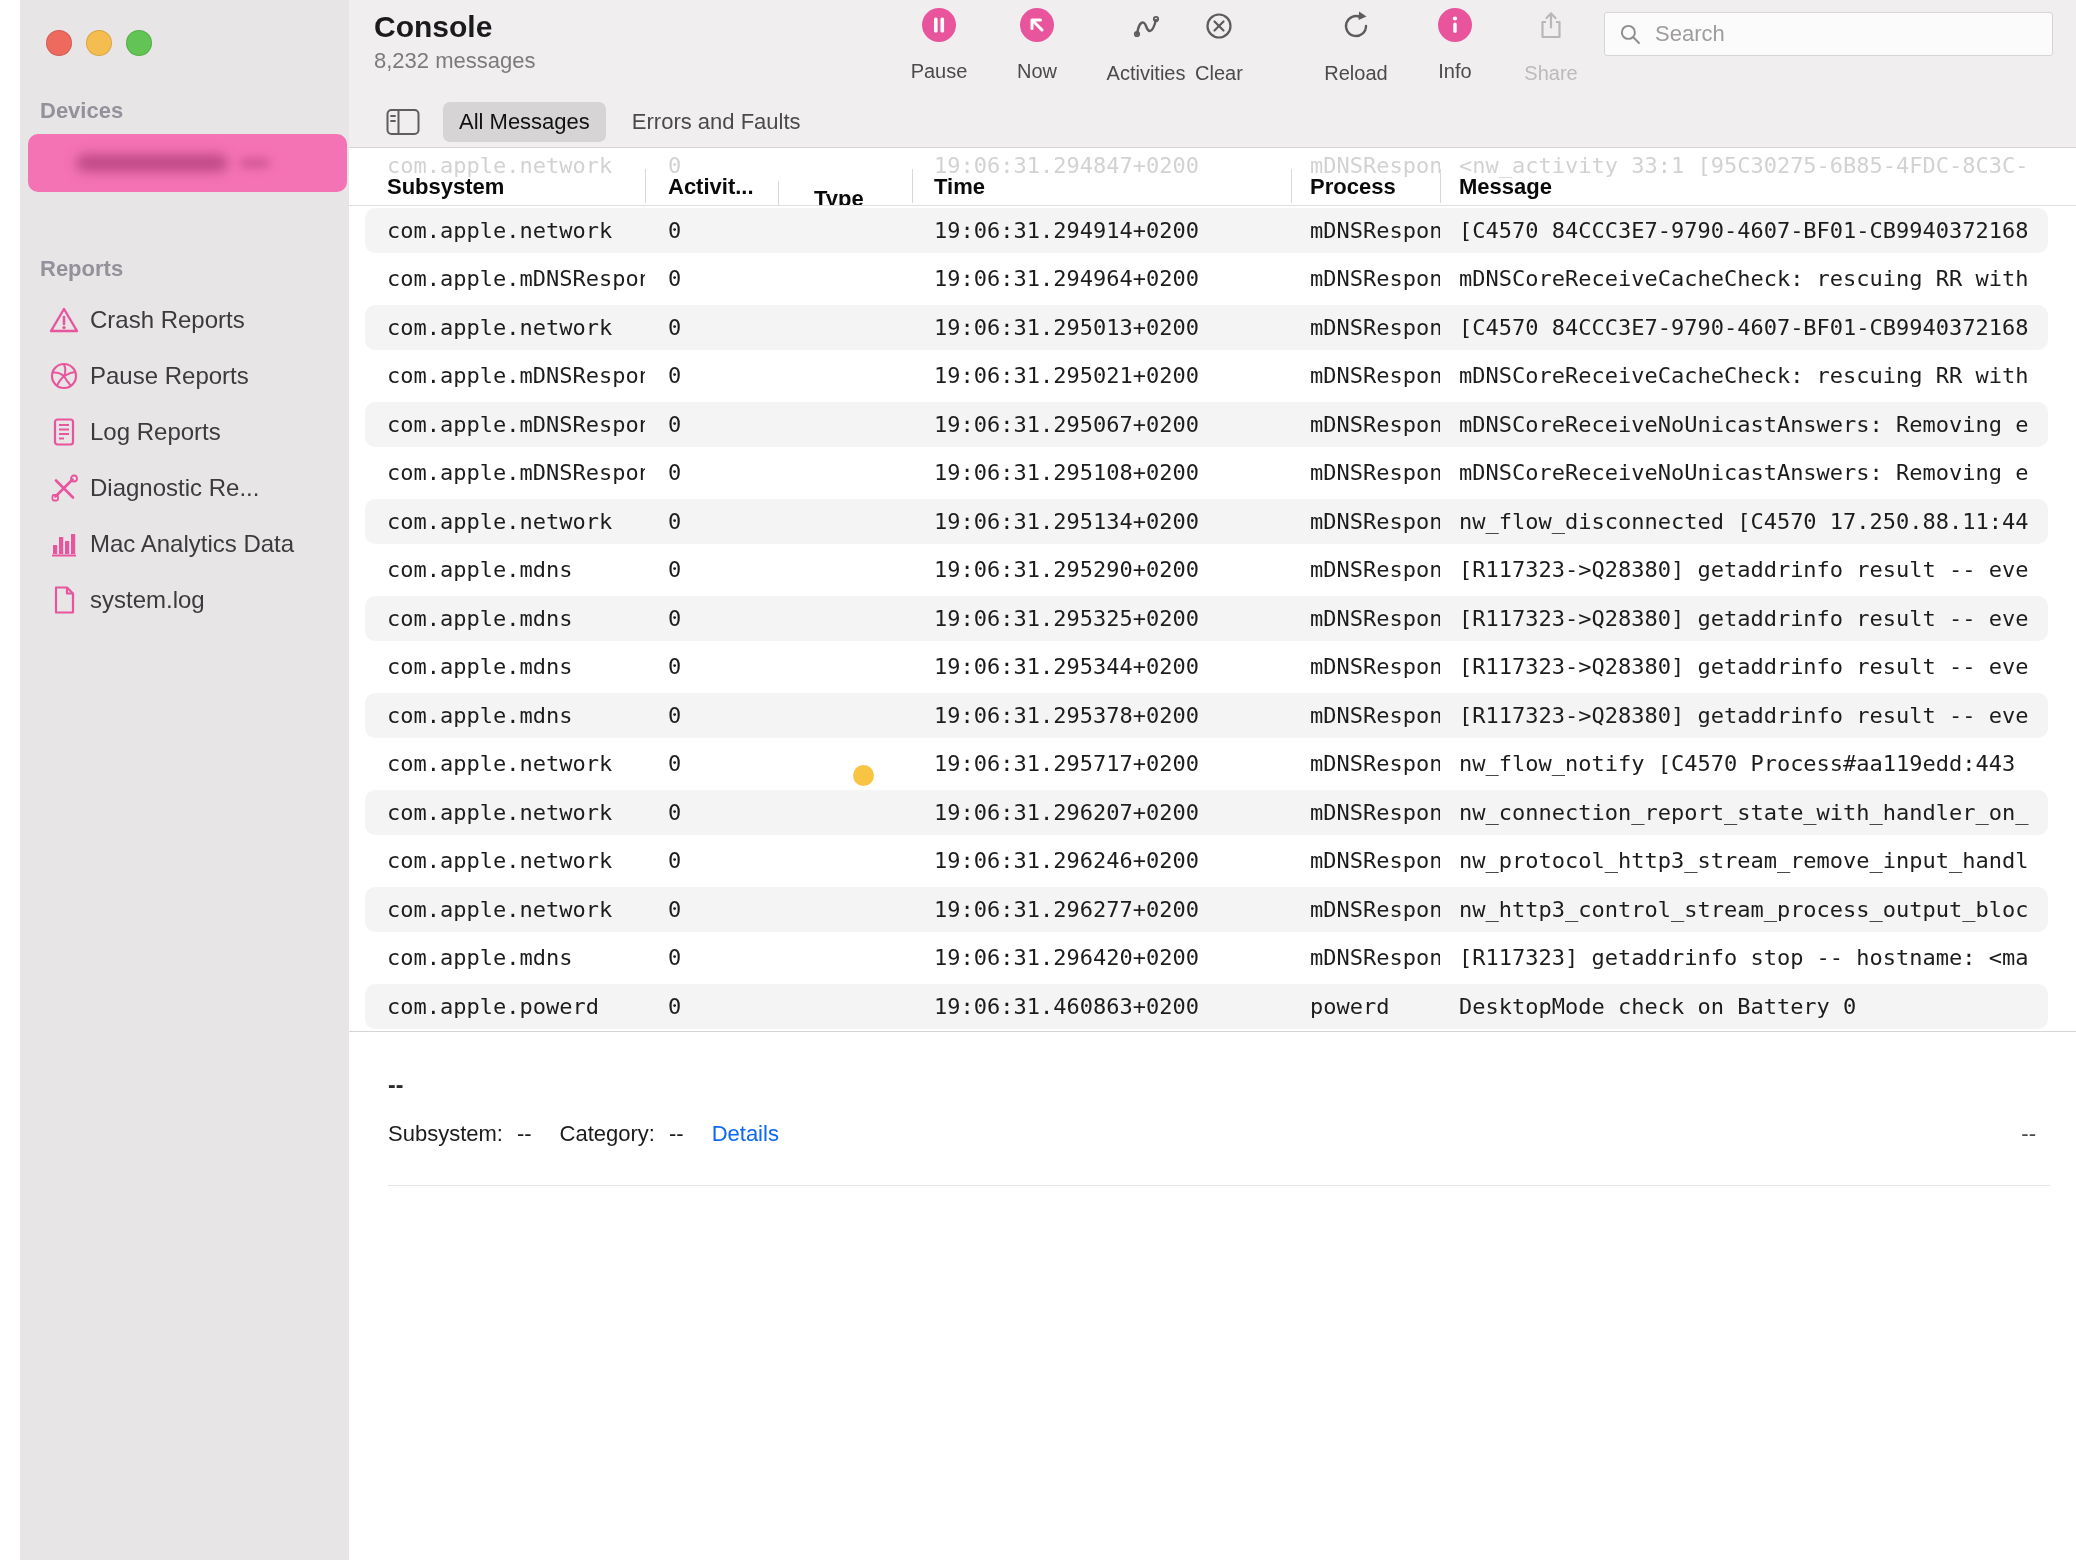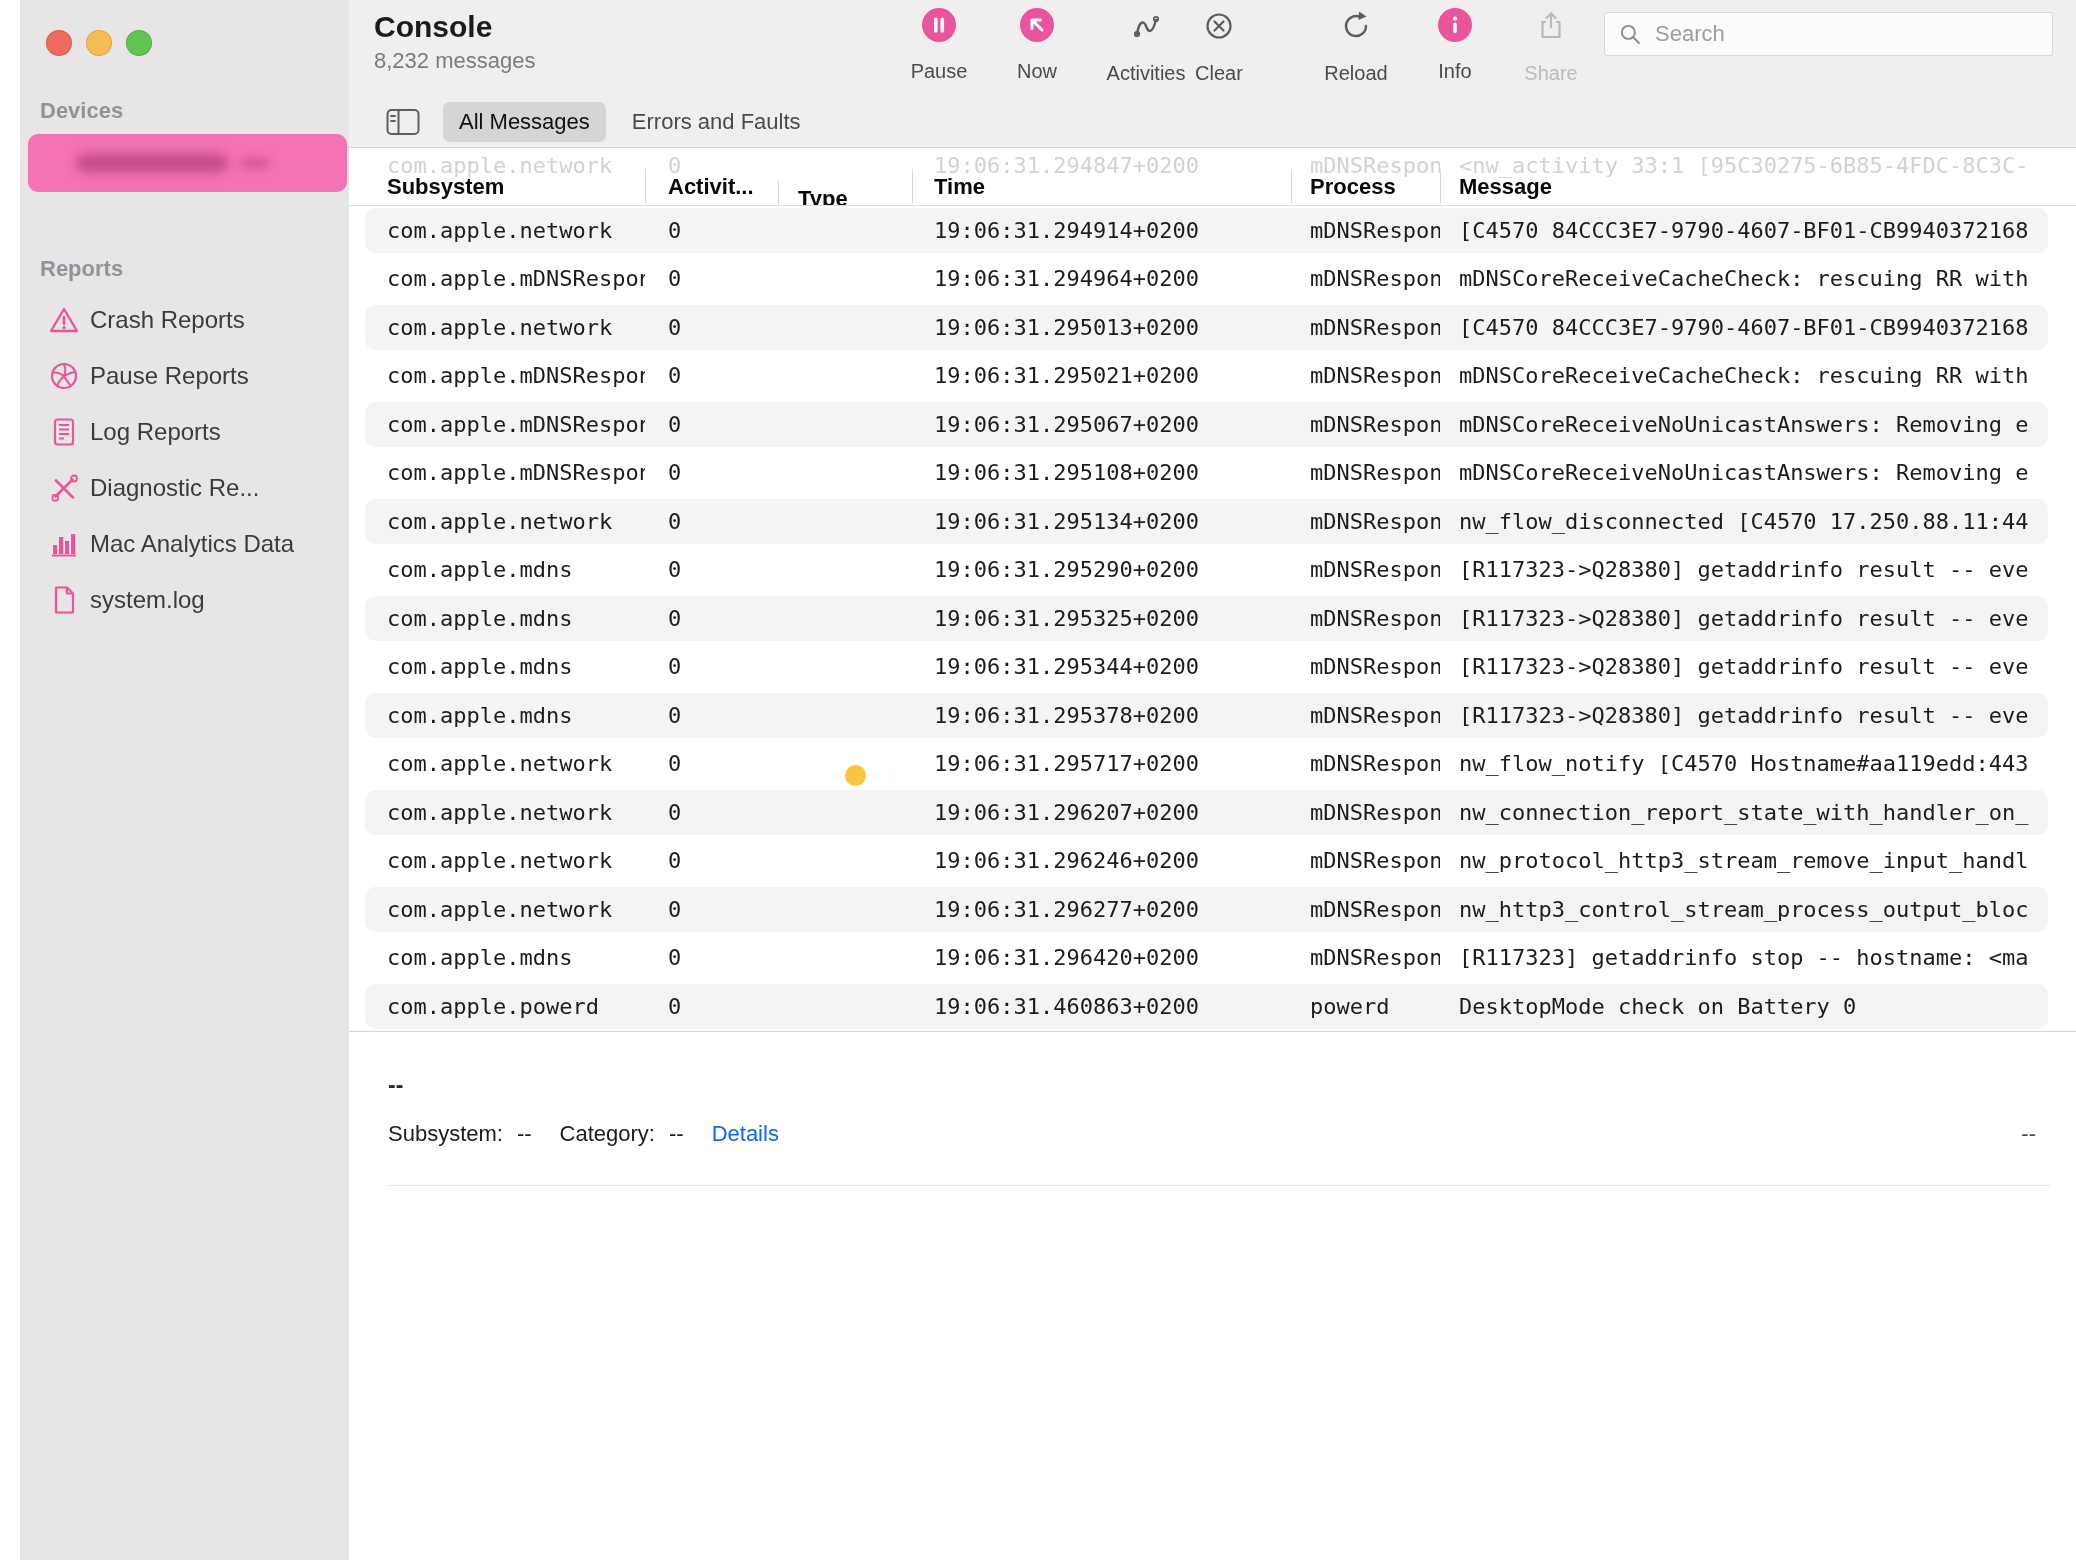--- a/index.html
+++ b/index.html
@@ -54,21 +54,21 @@
           display:flex;align-items:center;box-sizing:border-box;}
   .sidebar-toggle{margin-left:36px;width:36px;height:30px;display:flex;align-items:center;justify-content:center;color:#5f5d5e;}
   .tabs{display:flex;align-items:center;margin-left:22px;gap:10px;}
   .tab{font-size:22px;color:#4b494a;padding:7px 16px;border-radius:7px;white-space:nowrap;}
   .tab.selected{background:#d6d4d5;color:#111;}
 
   
   .log-table{position:relative;font-family:"DejaVu Sans Mono","Liberation Mono",monospace;}
   .grid-row{display:grid;grid-template-columns:296px 133px 134px 379px 149px 1fr;align-items:center;}
   .c{overflow:hidden;white-space:nowrap;box-sizing:border-box;}
-  .c0{padding-left:38px;} .c1{padding-left:23px;} .c2{padding-left:20px;display:flex;justify-content:center;margin-top:24px;}
+  .c0{padding-left:38px;} .c1{padding-left:23px;} .c2{padding-left:36px;display:flex;justify-content:center;margin-top:24px;}
   .c3{padding-left:22px;} .c4{padding-left:19px;} .c5{padding-left:19px;}
 
   .table-header{position:relative;height:57px;border-bottom:1px solid #dedede;overflow:hidden;
                 font-family:"Liberation Sans",sans-serif;}
   .ghost-row{position:absolute;left:0;right:0;top:2px;height:30px;color:#d2d2d2;font-size:22px;
              font-family:"DejaVu Sans Mono","Liberation Mono",monospace;}
   .ghost-row .c2{justify-content:flex-start;}
   .header-cells{position:absolute;left:0;right:0;bottom:0;height:36px;font-size:22px;font-weight:600;color:#0a0a0a;}
   .header-cells .hc{position:relative;height:100%;display:flex;align-items:center;}
   .header-cells .hc.c2{justify-content:flex-start;}
@@ -393,21 +393,21 @@
             <div class="c c5">[R117323-&gt;Q28380] getaddrinfo result -- eve</div>
           </div>
           <div class="log-row grid-row">
             <div class="c c0">com.apple.network</div>
             <div class="c c1">0</div>
             <div class="c c2">
               <span class="type-dot"></span>
             </div>
             <div class="c c3">19:06:31.295717+0200</div>
             <div class="c c4">mDNSResponder</div>
-            <div class="c c5">nw_flow_notify [C4570 Hostname#aa119edd:443</div>
+            <div class="c c5">nw_flow_notify [C4570 Process#aa119edd:443</div>
           </div>
           <div class="log-row grid-row striped">
             <div class="c c0">com.apple.network</div>
             <div class="c c1">0</div>
             <div class="c c2"></div>
             <div class="c c3">19:06:31.296207+0200</div>
             <div class="c c4">mDNSResponder</div>
             <div class="c c5">nw_connection_report_state_with_handler_on_</div>
           </div>
           <div class="log-row grid-row">

